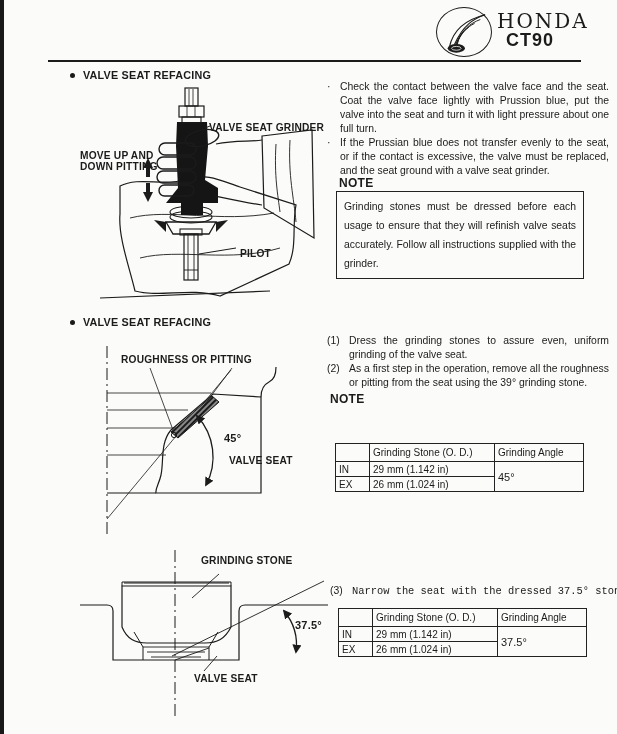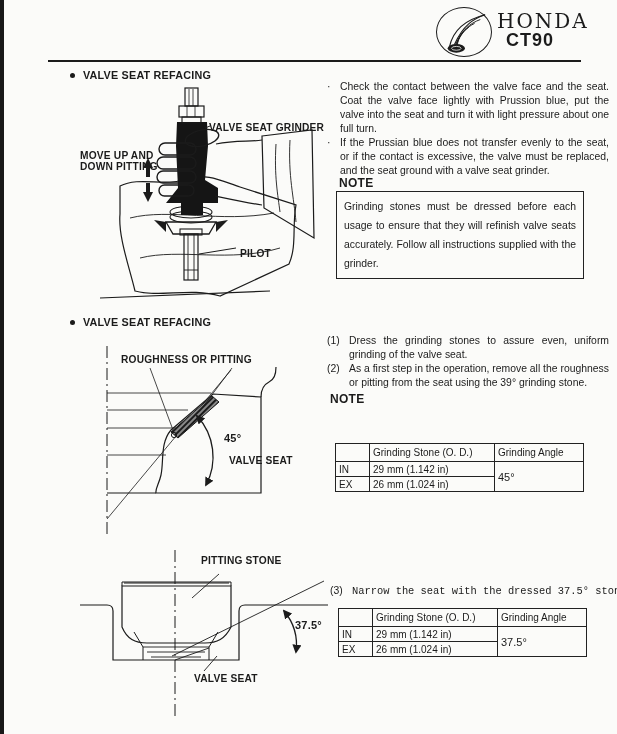--- a/index.html
+++ b/index.html
@@ -222,21 +222,21 @@
     <path d="M44,38 H153 V79 C147,91 139,95 127,95 H69 C57,95 49,91 44,79 Z" fill="url(#dots3)" class="ln" stroke-width="1.2"></path>
     <path class="ln" d="M46,35 H151 M44,38 V34 H153 V38" stroke-width="1"></path>
     <path class="ln" d="M56,84 L65,99 L65,112 M140,84 L131,99 L131,112" stroke-width="1"></path>
     <path class="ln" d="M65,99 H131 M69,104 H127 M73,109 H123 M97,112 L131,100" stroke-width="0.9"></path>
     <line class="ln" x1="94" y1="108" x2="246" y2="33" stroke-width="0.9"></line>
     <path class="ln" d="M206,63 A53,53 0 0 1 218,104" stroke-width="1.3" marker-start="url(#arr3)" marker-end="url(#arr3)"></path>
     <path class="ln" d="M141,26 L114,50" stroke-width="0.9"></path>
     <path class="ln" d="M139,108 L126,123" stroke-width="0.9"></path>
   </svg>
 
-  <div class="abs fig-label" style="left:201px; top:555px;">PITTING STONE</div>
+  <div class="abs fig-label" style="left:201px; top:555px;">GRINDING STONE</div>
   <div class="abs fig-label deg" style="left:295px; top:619px;">37.5°</div>
   <div class="abs fig-label" style="left:194px; top:673px;">VALVE SEAT</div>
 
   <div class="abs step step-single" style="left:330px; top:584px; width:278px;">
     <span class="step-num">(3)</span>
     <span class="step-text">Narrow the seat with the dressed 37.5° stone.</span>
   </div>
 
   <table class="abs spec" style="left:338px; top:608px;">
     <tbody>

